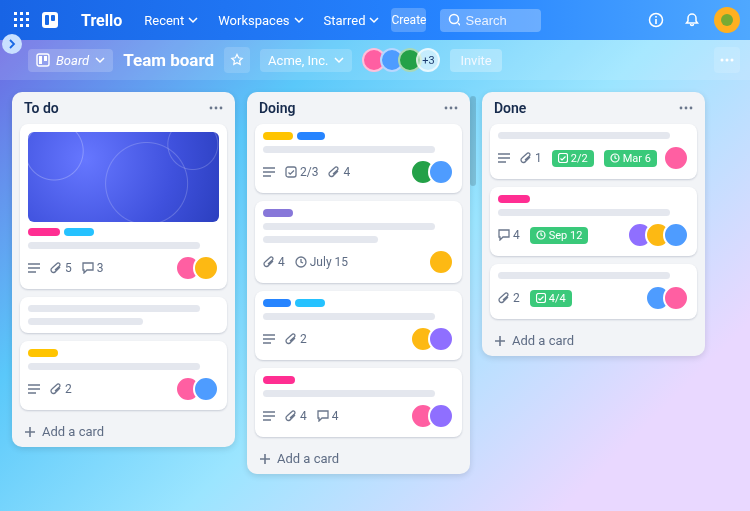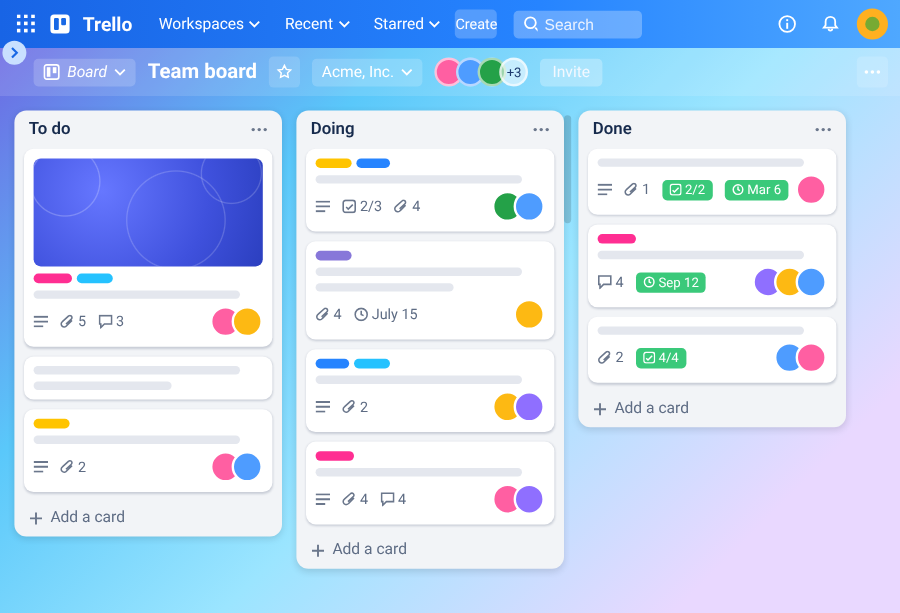--- a/index.html
+++ b/index.html
@@ -10,21 +10,21 @@
     display:flex; flex-direction:column;
   }
   
   .topbar {
     height:40px; display:flex; align-items:center; padding:0 10px; gap:8px;
     background: linear-gradient(90deg, #1864E5 0%, #2684FF 60%, #4FA8FF 100%);
     color:#fff; font-size:14px;
   }
   .apps-btn, .topbar-btn, .icon-btn { display:flex; align-items:center; justify-content:center; cursor:pointer; }
   .apps-btn { width:24px; height:24px; }
-  .logo { display:flex; align-items:center; gap:11px; font-weight:700; font-size:16px; }
+  .logo { display:flex; align-items:center; gap:23px; font-weight:700; font-size:16px; }
   .logo-mark { width:16px; height:16px; border-radius:3px; background:#fff; position:relative; }
   .logo-mark::before, .logo-mark::after { content:""; position:absolute; background:#1868E5; border-radius:1px; top:3px; }
   .logo-mark::before { left:3px; width:4px; height:10px; }
   .logo-mark::after  { left:9px; width:4px; height:6px; }
   .nav { display:flex; gap:4px; margin-left:6px; }
   .nav-item { display:flex; align-items:center; gap:4px; padding:4px 8px; border-radius:4px; font-size:13px; }
   .create-btn { padding:5px 0; border-radius:4px; background:rgba(255,255,255,.22); font-size:12px; }
   .search { flex:1; display:flex; align-items:center; gap:6px; background:rgba(255,255,255,.28); border-radius:4px; padding:4px 8px; max-width:220px; margin-left:6px; }
   .search input { background:transparent; border:none; outline:none; color:#fff; font-size:13px; width:100%; }
   .search input::placeholder { color:#eaf2ff; }
@@ -104,27 +104,27 @@
           <rect width="3" height="3" x="12" y="12"></rect>
         </g>
       </svg>
   </div>
   <div class="logo">
     <span class="logo-mark"></span>
     <span>Trello</span>
   </div>
   <div class="nav">
     <div class="nav-item">
-      <span>Workspaces</span>
+      <span>Recent</span>
       <svg width="10" height="10">
           <path d="M1 3l4 4 4-4" stroke="#fff" stroke-width="1.5" fill="none"></path>
         </svg>
     </div>
     <div class="nav-item">
-      <span>Recent</span>
+      <span>Workspaces</span>
       <svg width="10" height="10">
           <path d="M1 3l4 4 4-4" stroke="#fff" stroke-width="1.5" fill="none"></path>
         </svg>
     </div>
     <div class="nav-item">
       <span>Starred</span>
       <svg width="10" height="10">
           <path d="M1 3l4 4 4-4" stroke="#fff" stroke-width="1.5" fill="none"></path>
         </svg>
     </div>

